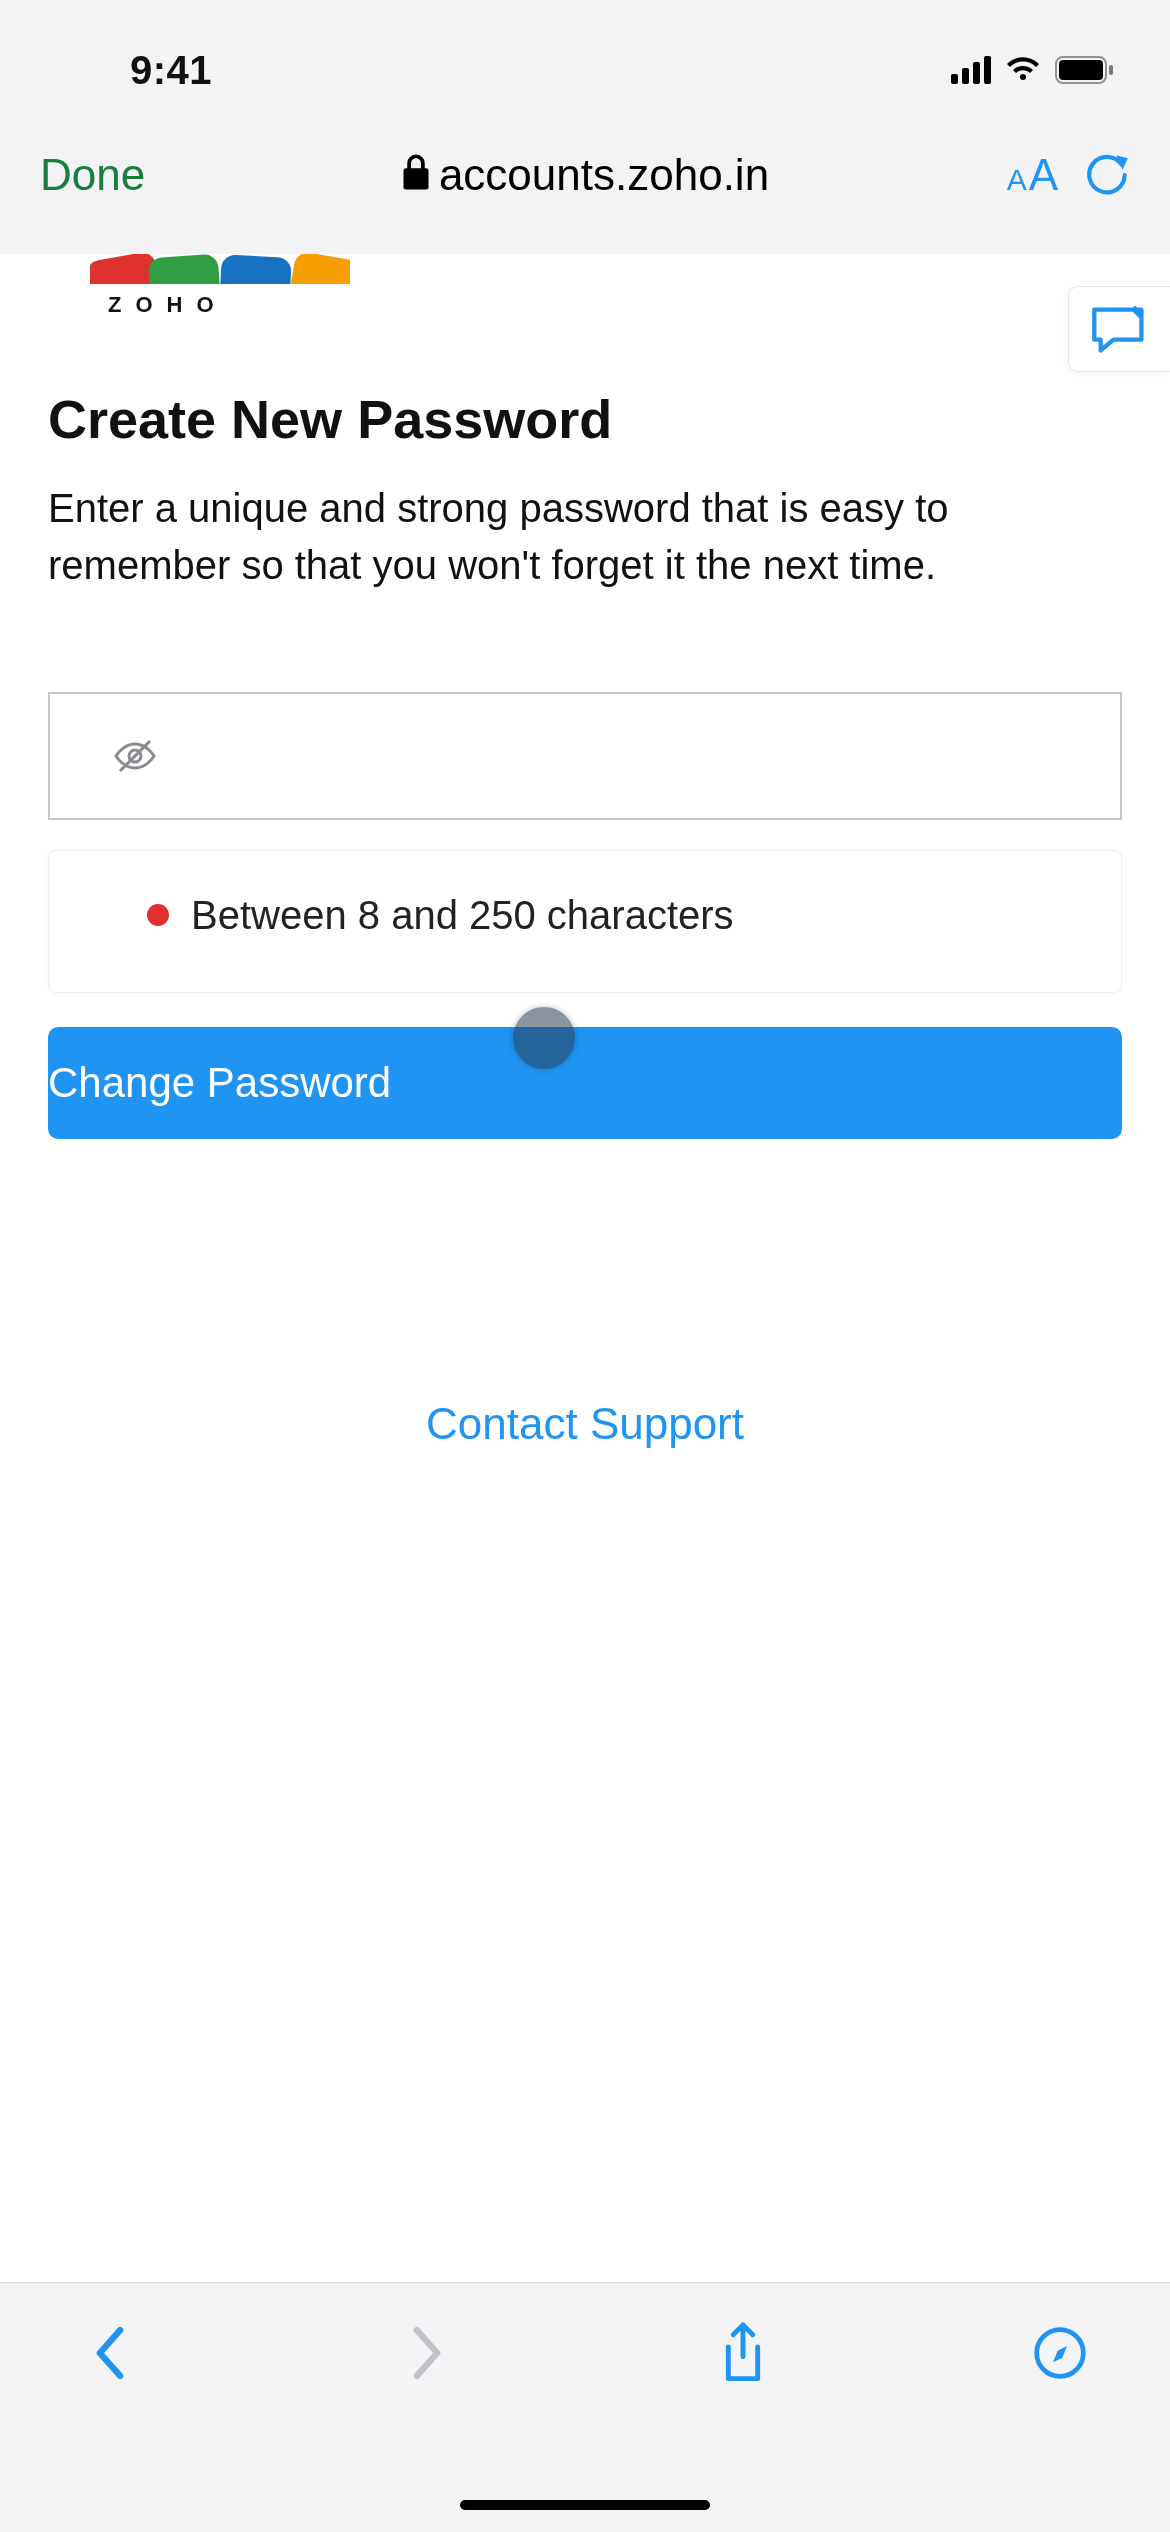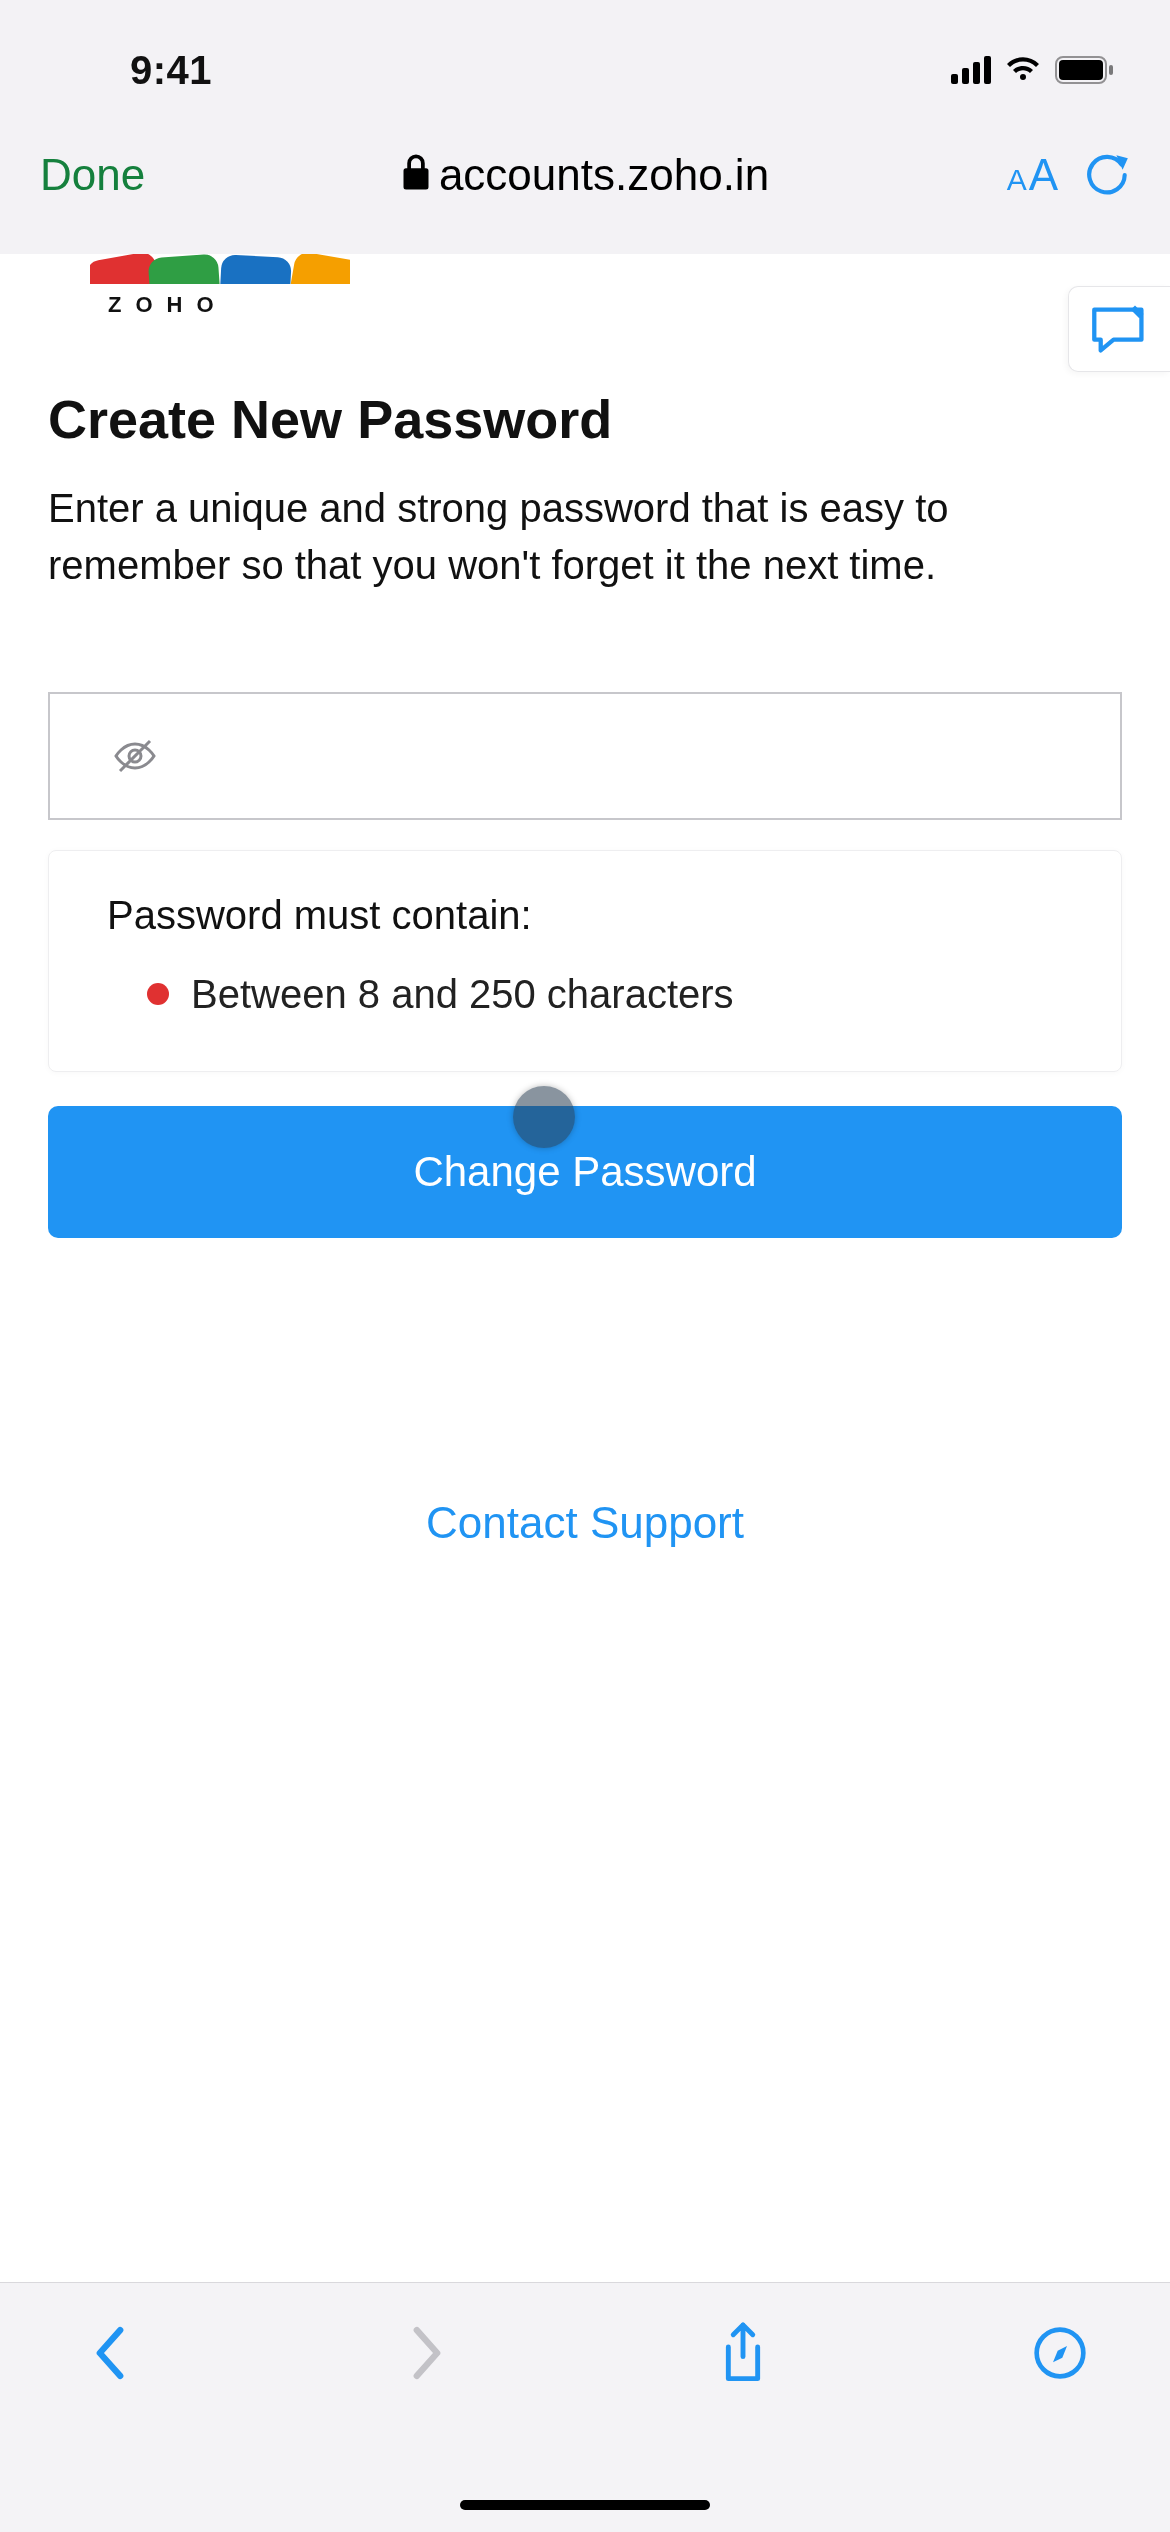--- a/index.html
+++ b/index.html
@@ -79,23 +79,23 @@
   .eye-toggle{ width:50px; height:50px; display:flex; align-items:center; justify-content:center; color:#7d7d82;}
   .rules-box{
     margin-top:30px; border:1px solid #eeeef0; border-radius:8px;
     padding: 42px 58px 54px 58px;
     box-shadow: 0 1px 6px rgba(0,0,0,0.03);
   }
   .rules-title{ font-size:40px; font-weight:500; color:#111; margin-bottom:34px;}
   .rule-item{ display:flex; align-items:center; gap:22px; font-size:40px; color:#222; padding-left:40px;}
   .rule-dot{ width:22px; height:22px; border-radius:50%; background:#e03131; flex:none;}
   .primary-btn{
-    margin-top:34px; height:132px; background:#2094f3; color:#fff;
+    margin-top:34px; height:112px; background:#2094f3; color:#fff;
     font-size:42px; font-weight:500; border:none; border-radius:10px;
-    width:100%; display:flex; align-items:center; justify-content:center;
+    width:100%; display:flex; align-items:center; 
     position:relative;
   }
   .touch-dot{
     position:absolute; width:62px; height:62px; border-radius:50%;
     background:rgba(40,60,80,0.55); box-shadow:0 0 6px rgba(0,0,0,0.25);
     left:50%; top:-20px; transform:translateX(-72px);
   }
   .support-link{
     color:#2094f3; font-size:44px; font-weight:500; text-align:center;
     padding-top:260px;
@@ -195,21 +195,20 @@
       <div class="eye-toggle">
         <svg width="46" height="46" viewBox="0 0 46 46">
           <path fill="none" stroke="#8a8a8f" stroke-width="3" d="M4 23s7-12 19-12 19 12 19 12-7 12-19 12S4 23 4 23z"></path>
           <circle cx="23" cy="23" r="6" fill="none" stroke="#8a8a8f" stroke-width="3"></circle>
           <line x1="8" y1="38" x2="38" y2="8" stroke="#8a8a8f" stroke-width="3"></line>
         </svg>
       </div>
     </div>
 
     <div class="rules-box">
-      <div class="rules-title">Password must contain:</div>
       <div class="rule-item">
         <span class="rule-dot"></span>
         <span>Between 8 and 250 characters</span>
       </div>
     </div>
 
     <button class="primary-btn">
       <span class="touch-dot"></span>
       <span>Change Password</span>
     </button>

